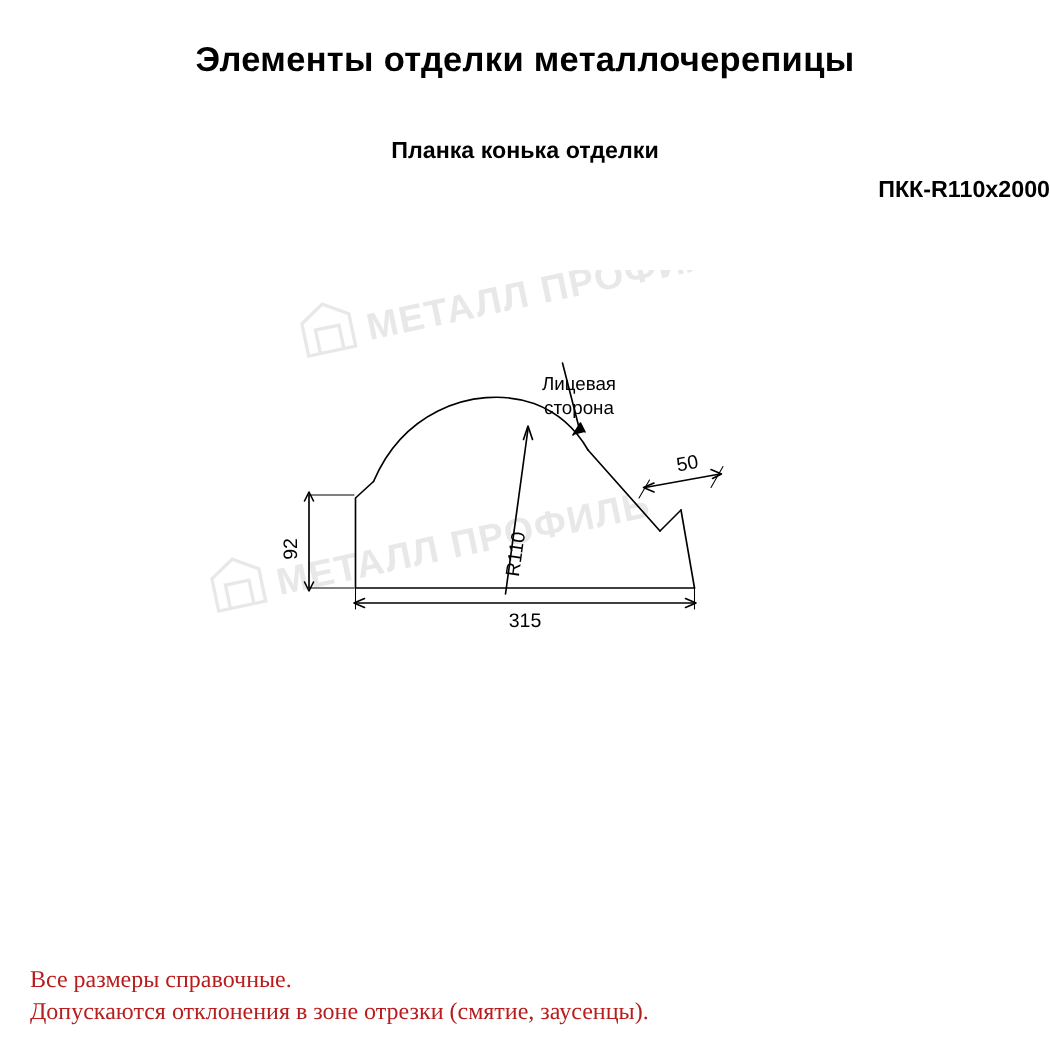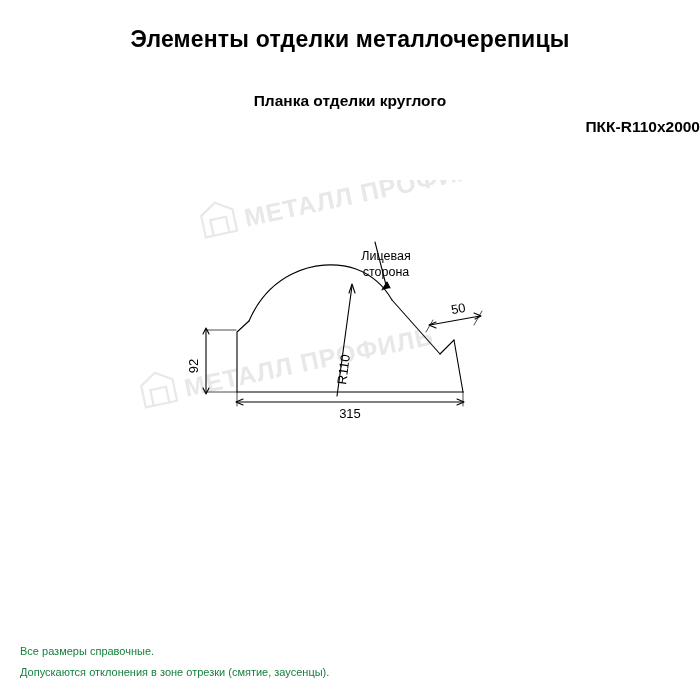--- a/index.html
+++ b/index.html
@@ -63,22 +63,23 @@
     position: absolute;
     top: 180px;
     left: 0;
     width: 700px;
     height: 300px;
     pointer-events: none;
   }
   .footer {
     position: absolute;
     left: 20px;
-    font-size: 11px;
-    color: #15803d;
+    font-size: 16px;
+    color: #b91c1c;
+    font-family: Liberation Serif, serif;
   }
   .footer.l1 { top: 645px; }
   .footer.l2 { top: 666px; }
   .dim-label {
     font-family: "Liberation Sans", sans-serif;
     font-size: 13px;
     fill: #000;
   }
   .note-label {
     font-family: "Liberation Sans", sans-serif;
@@ -97,21 +98,21 @@
     stroke: #e8e8e8;
     stroke-width: 2.2;
   }
 </style>
 </head>
 <body>
 
 <div class="page">
 
   <div class="title">Элементы отделки металлочерепицы</div>
-  <div class="subtitle1">Планка отделки круглого</div>
+  <div class="subtitle1">Планка конька отделки</div>
   <div class="subtitle2">ПКК-R110х2000</div>
 
   <svg class="watermarks" viewBox="0 0 700 300">
     <g transform="translate(200,30) rotate(-12)">
       <g class="wm-shape">
         <path d="M0,28 L0,6 L16,-4 L32,6 L32,28 Z"></path>
         <path d="M8,28 L8,12 L24,12 L24,28"></path>
       </g>
       <text class="wm-text" x="42" y="26">МЕТАЛЛ ПРОФИЛЬ</text>
     </g>

